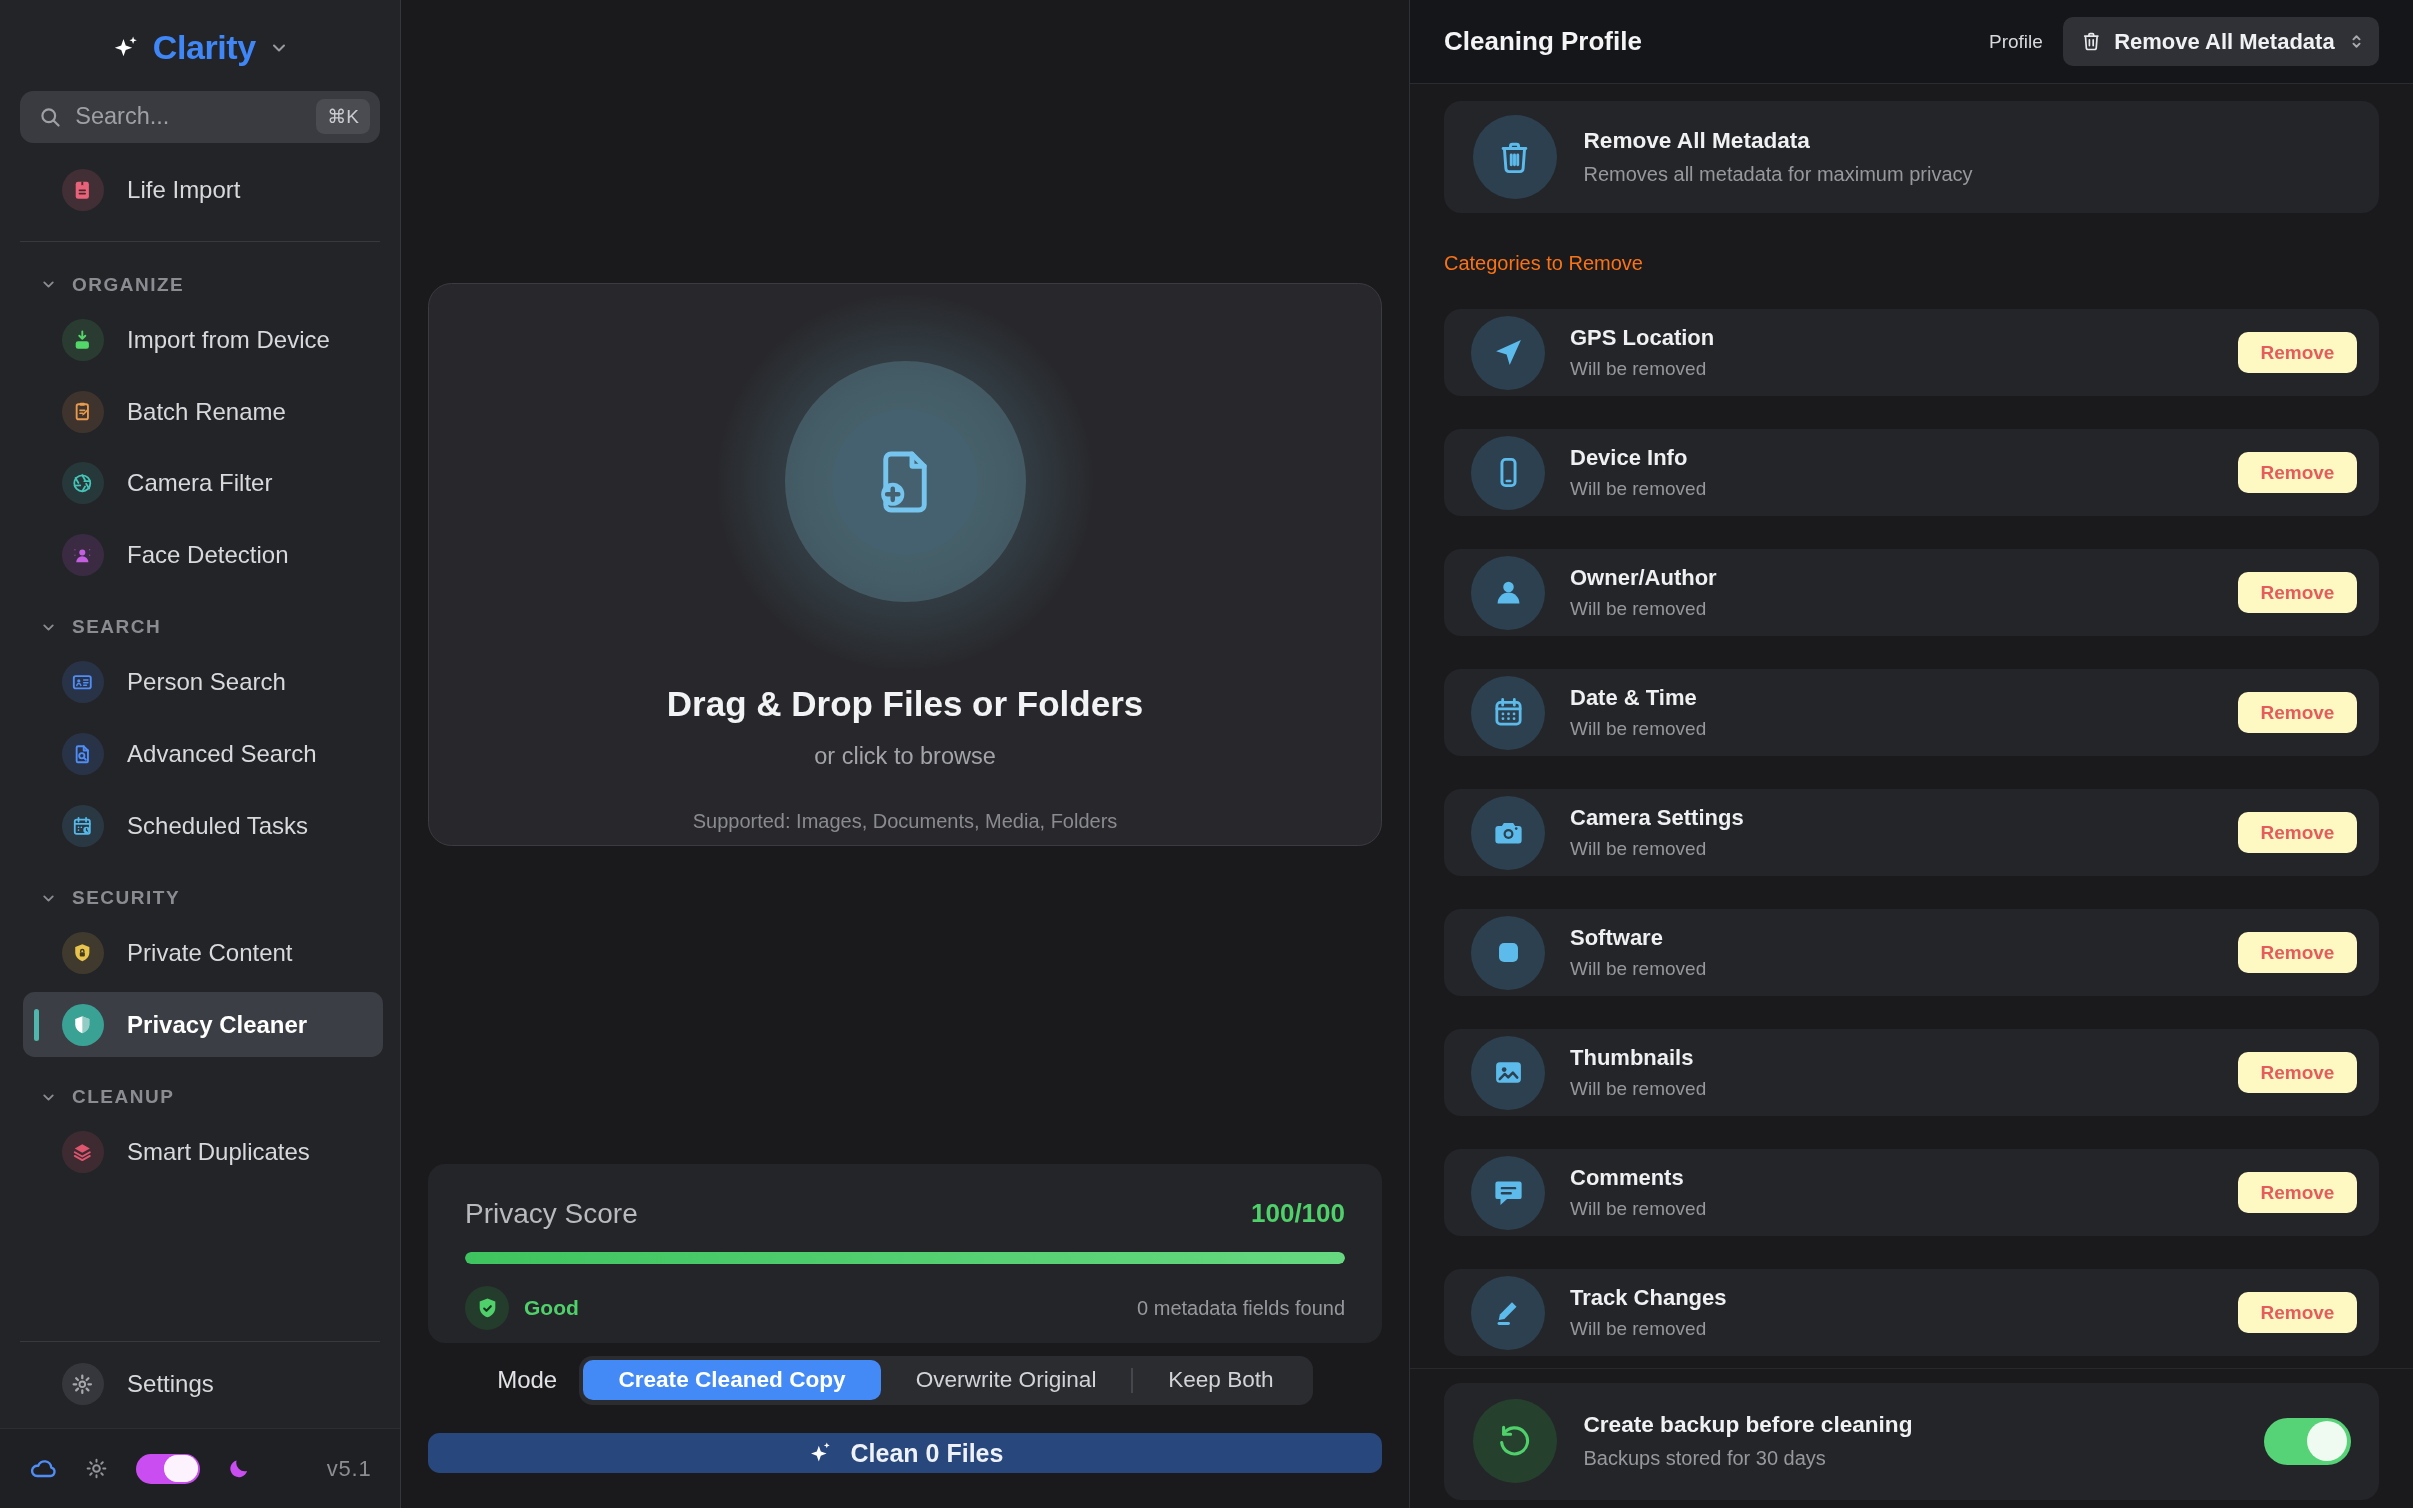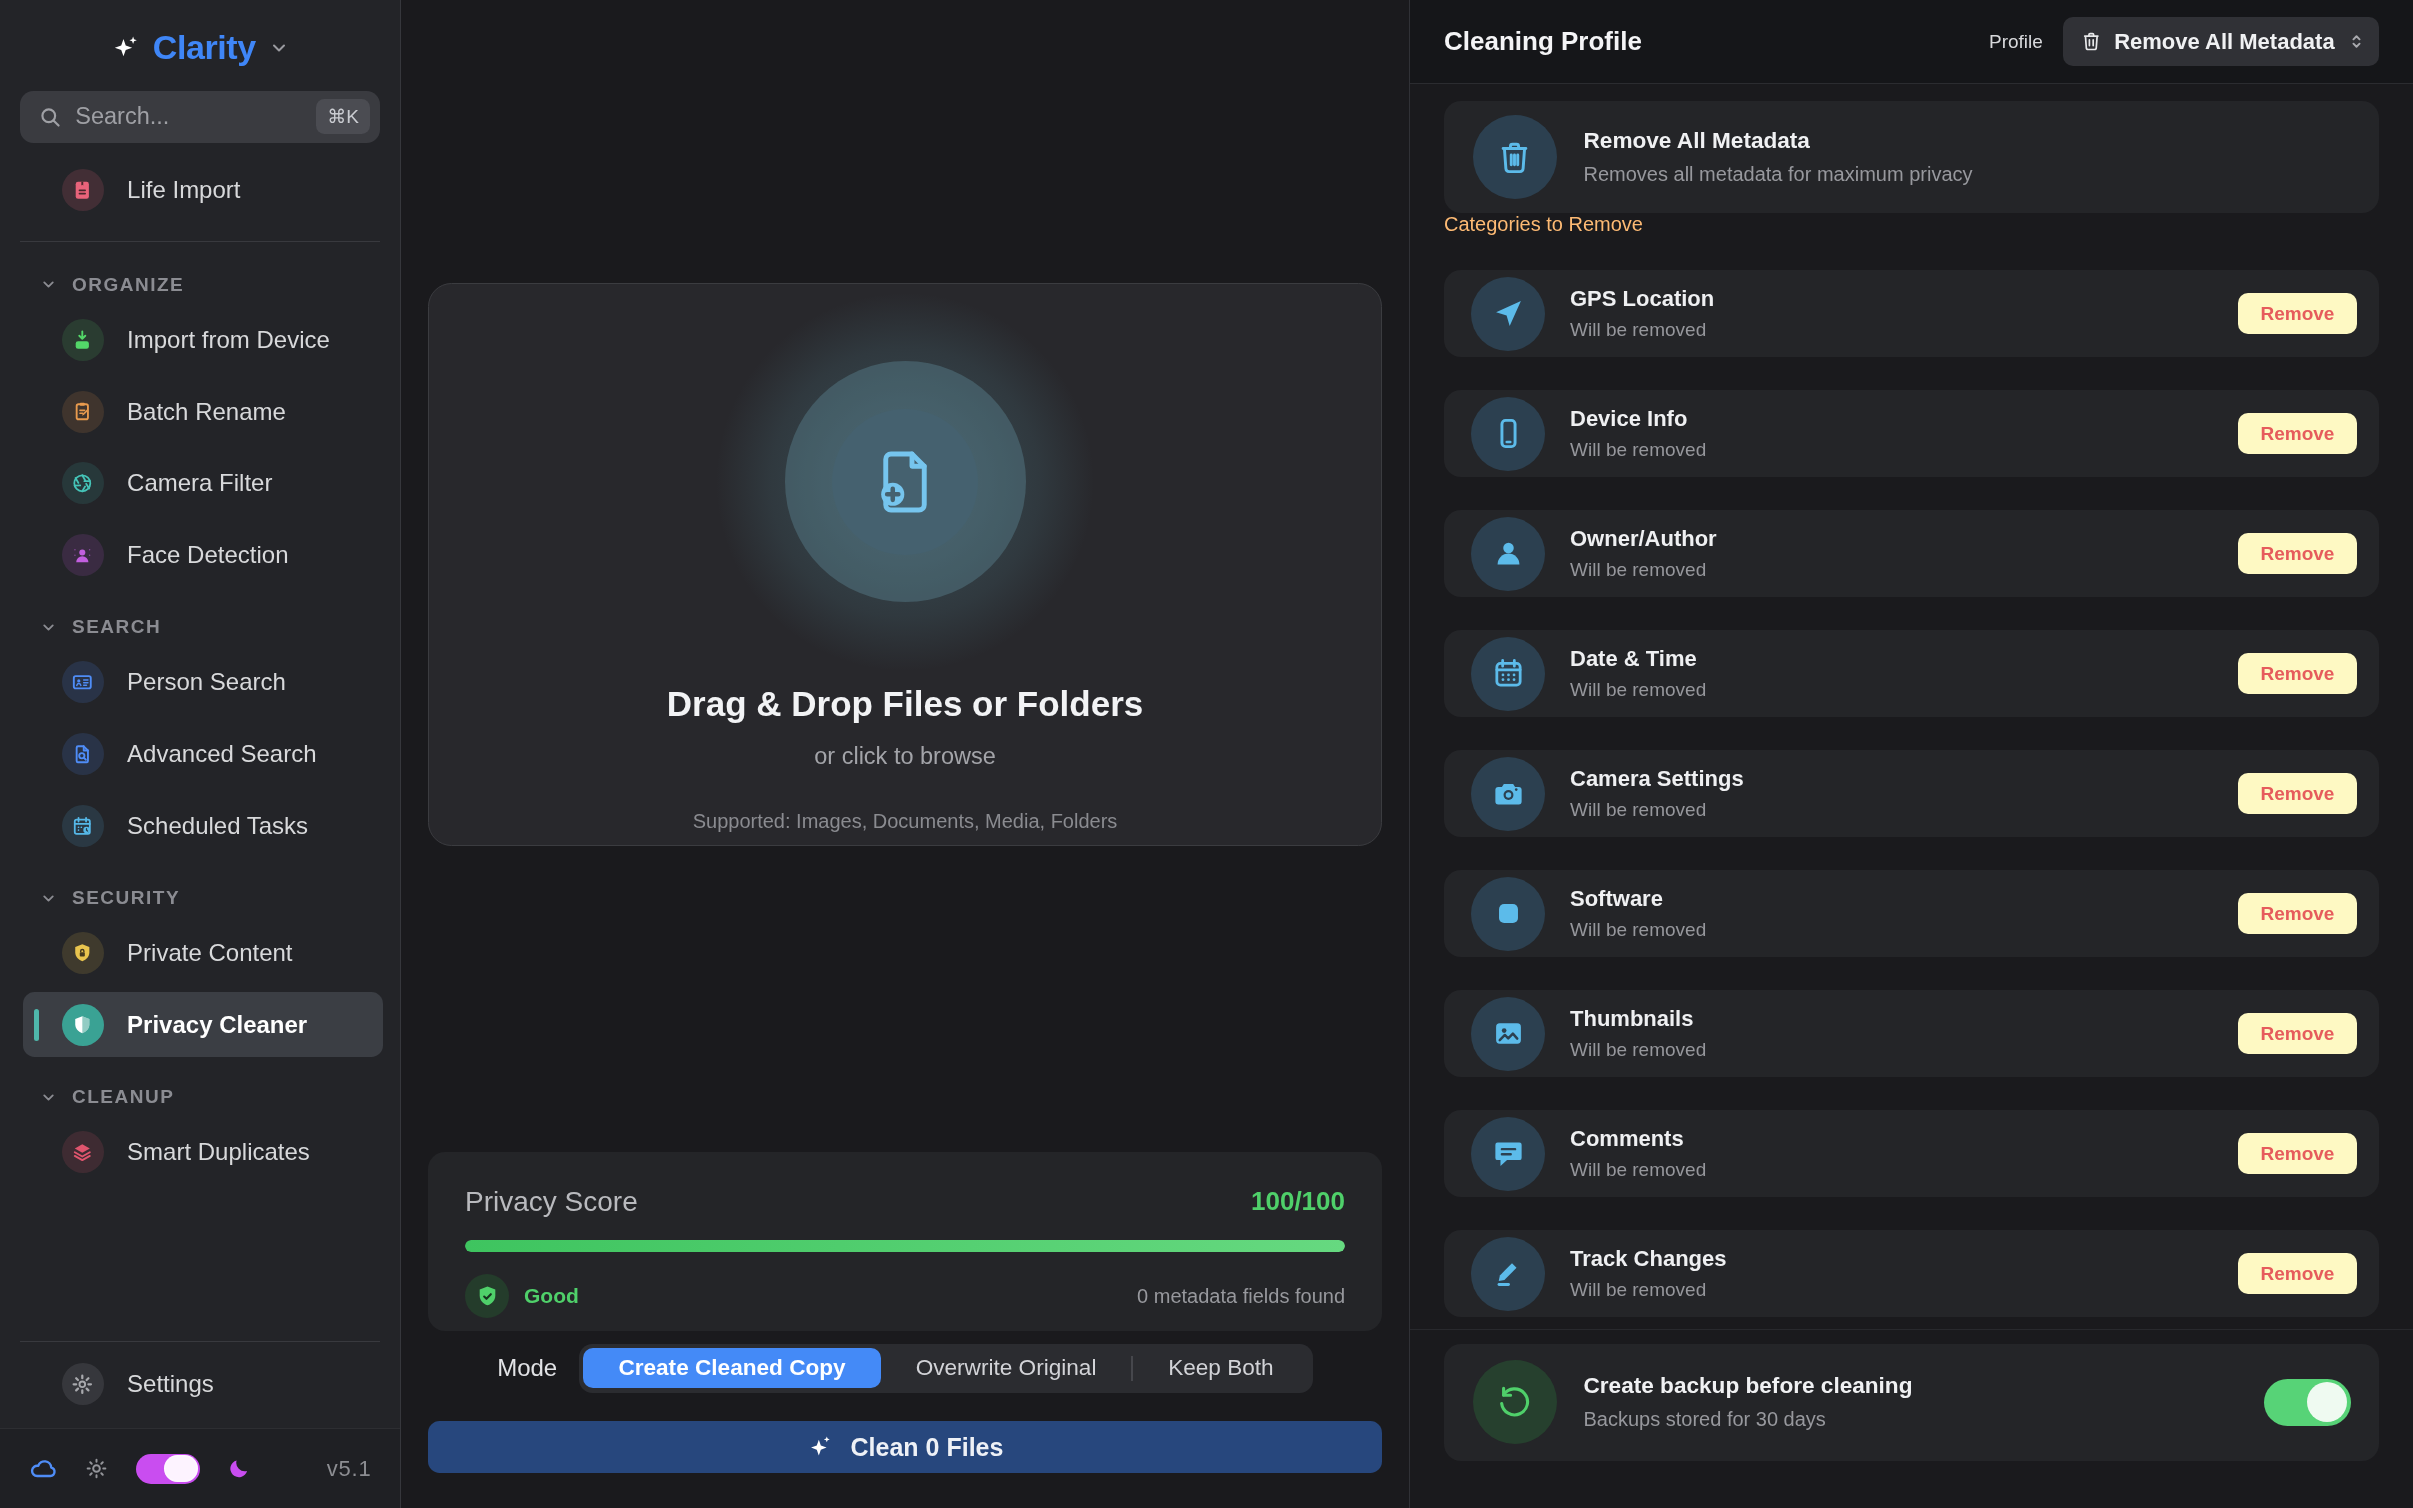--- a/index.html
+++ b/index.html
@@ -63,42 +63,42 @@
   .status-text { font-size:21px; font-weight:600; color:#4fd06a; }
   .fields-found { font-size:20px; color:#97989d; }
 
   .mode-row { margin-top:13.4px; display:flex; align-items:center; justify-content:center; gap:22px; }
   .mode-label { font-size:24px; color:#e2e3e6; }
   .segment { background:#2b2c30; border-radius:13.4px; padding:4.2px; display:flex; align-items:center; }
   .seg { padding:0 35px; height:40px; display:flex; align-items:center; font-size:22.6px; color:#d2d3d7; border-radius:10px; cursor:pointer; white-space:nowrap; }
   .seg.active { background:#448af7; color:#fff; font-weight:600; }
   .seg-divider { width:1.7px; height:25px; background:#46474c; }
 
-  .clean-btn { margin:28.5px 0 35px; height:52px; background:#27477d; border-radius:11.7px; display:flex; align-items:center; justify-content:center; gap:17px; color:#eef1f6; font-size:25px; font-weight:600; cursor:pointer; }
+  .clean-btn { margin:28.5px 0 35px; height:40px; background:#27477d; border-radius:11.7px; display:flex; align-items:center; justify-content:center; gap:17px; color:#eef1f6; font-size:25px; font-weight:600; cursor:pointer; }
   .clean-btn svg { width:27px; height:27px; color:#fff; }
 
   
   .right { width:1004px; flex:0 0 1004px; background:#1a1a1d; border-left:0.8px solid #303136; display:flex; flex-direction:column; }
   .right-header { height:84px; background:#151619; border-bottom:0.8px solid #2b2c30; display:flex; align-items:center; padding:0 34px;text-align:center; }
   .rh-title { font-size:26px; font-weight:700; color:#f4f4f6; }
   .rh-right { margin-left:auto; display:flex; align-items:center; gap:20px; }
   .profile-label { font-size:19px; color:#d8d9dc; }
   .dropdown { height:49px; background:#303136; border-radius:10px; display:flex; align-items:center; gap:11.7px; padding:0 11.7px 0 17px; cursor:pointer; }
   .dropdown svg.trash { width:22.6px; height:22.6px; color:#e8e9eb; }
   .dropdown-text { font-size:22px; font-weight:600; color:#f0f1f3; }
   .dropdown svg.chev { width:21px; height:21px; color:#a8a9ae; }
 
   .right-body { flex:1; padding:17px 34px 0; overflow:hidden; }
   .profile-card { height:112px; background:#242528; border-radius:17px; display:flex; align-items:center; gap:27px; padding:0 28.5px; }
   .pc-icon { width:84px; height:84px; border-radius:50%; background:#2c4050; display:flex; align-items:center; justify-content:center; color:#5cbbea; flex:0 0 84px; }
   .pc-icon svg { width:39px; height:39px; }
   .card-title { font-size:22.6px; font-weight:700; color:#f0f1f3; }
   .card-sub { margin-top:8.4px; font-size:20px; color:#97989d; }
 
-  .cat-label { font-size:20px; color:#fdba74; }
+  .cat-label { margin-top:39px; font-size:20px; color:#f97316; }
   .cat-list { margin-top:34px; display:flex; flex-direction:column; gap:33px; }
   .cat-row { height:87px; background:#242528; border-radius:17px; display:flex; align-items:center; gap:25px; padding:0 22px 0 27px; }
   .cat-icon { width:74px; height:74px; border-radius:50%; background:#2c4050; display:flex; align-items:center; justify-content:center; color:#5cbbea; flex:0 0 74px; }
   .cat-icon svg { width:35px; height:35px; }
   .cat-title { font-size:22px; font-weight:700; color:#eff0f2; }
   .cat-sub { margin-top:6.7px; font-size:19px; color:#96979c; }
   .remove-badge { margin-left:auto; background:#fef9c3; color:#e65c5c; border-radius:10px; padding:9.2px 22.6px; font-size:19px; font-weight:600; cursor:pointer; }
 
   .panel-divider { margin:11.7px -34px 0; height:0.8px; background:#28292d; }
   .backup-card { margin-top:14.2px; height:117px; background:#242528; border-radius:17px; display:flex; align-items:center; gap:27px; padding:0 28.5px; }

